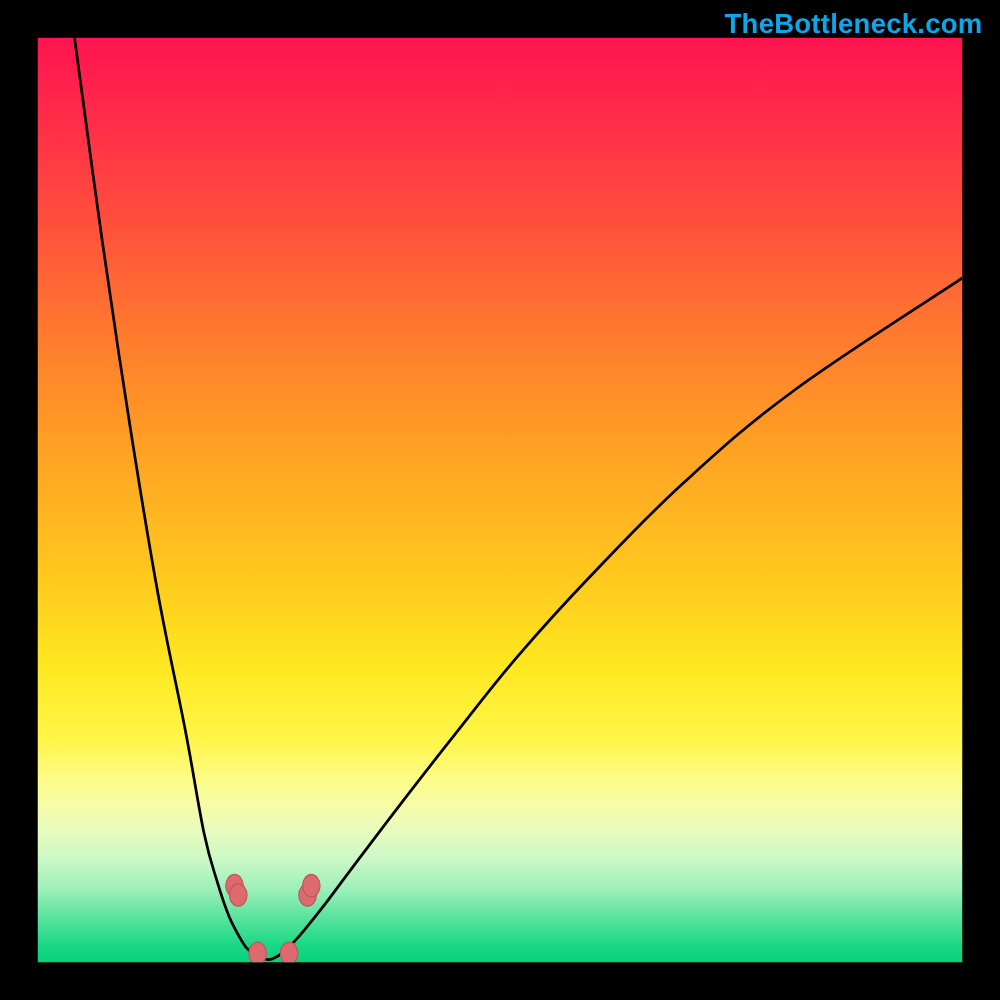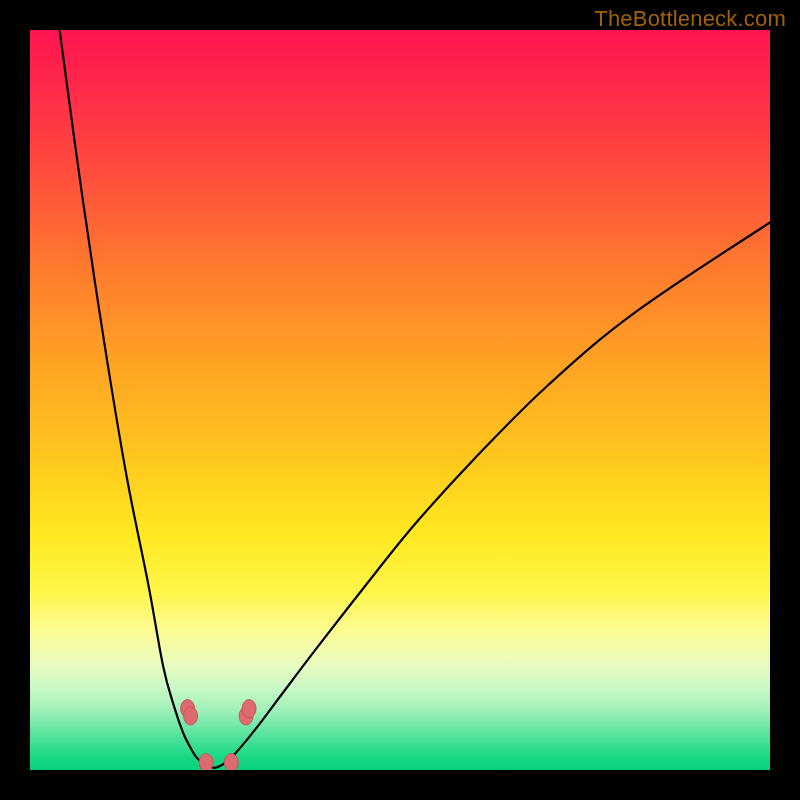--- a/index.html
+++ b/index.html
@@ -51,24 +51,25 @@
   svg.curve, svg.markers {
     position: absolute;
     inset: 0;
     width: 100%;
     height: 100%;
   }
   .watermark {
     position: absolute;
     top: 6px;
     right: 14px;
-    color: #a16207;
+    color: #0ea5e9;
     font-size: 22px;
     letter-spacing: 0.2px;
     user-select: none;
+    font-weight: bold;
   }
 </style>
 </head>
 <body>
 
 <div class="stage">
   <div class="watermark">TheBottleneck.com</div>
 
   <div class="plot-area">
     <div class="gradient"></div>

